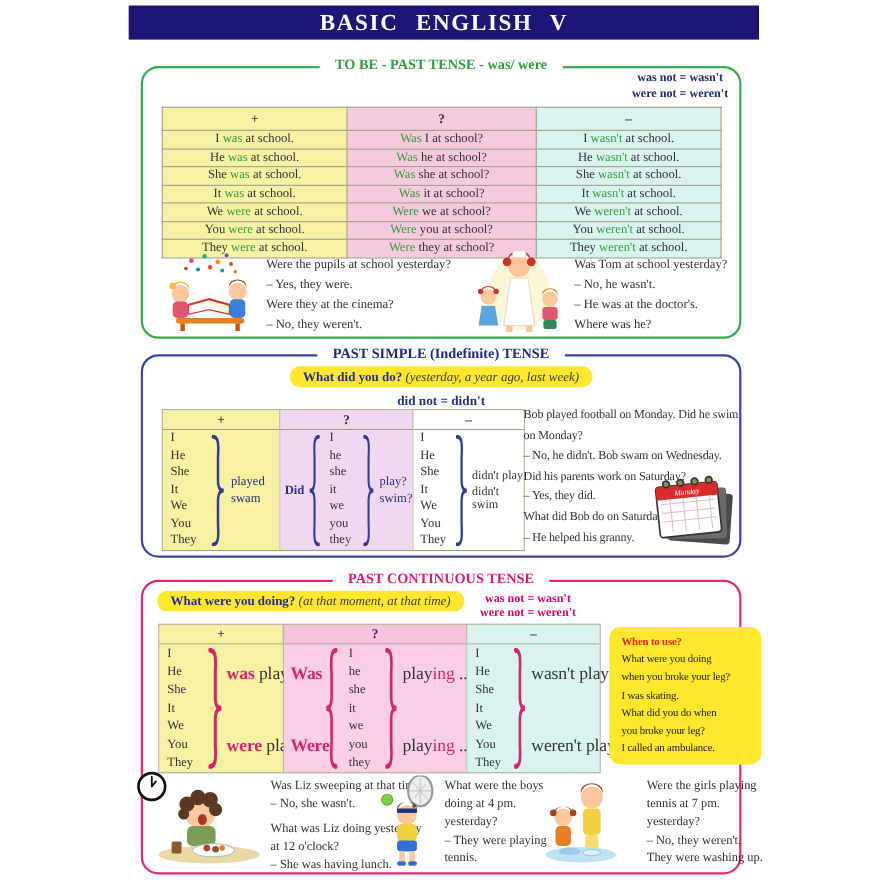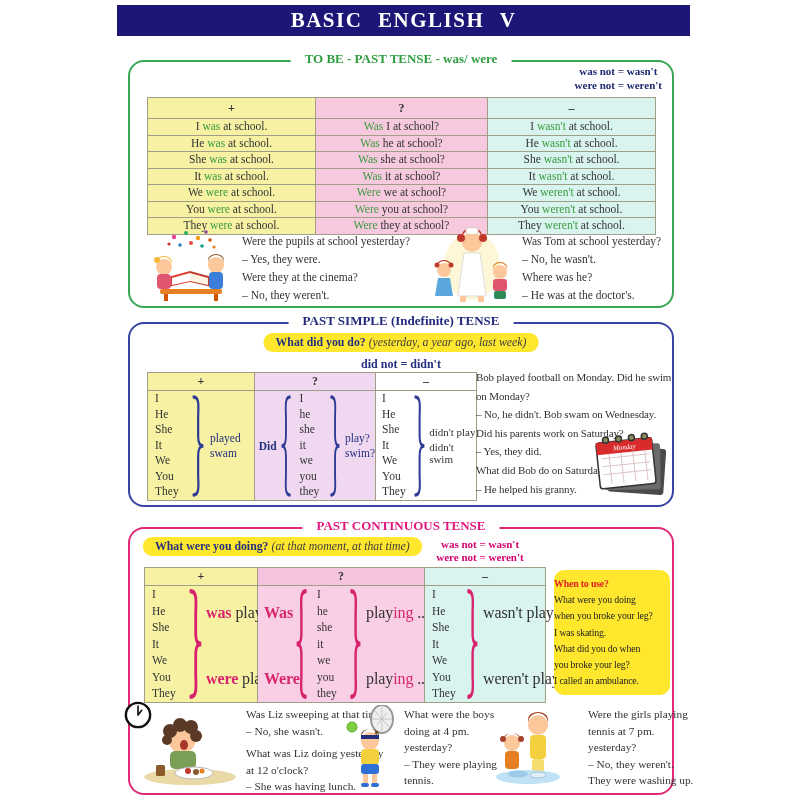--- a/index.html
+++ b/index.html
@@ -65,21 +65,21 @@
   .story{position:absolute;left:346px;top:44px;width:198px;font-size:11px;line-height:18.6px;
          letter-spacing:-0.15px;color:#333;}
   .story .ln{white-space:nowrap;}
   
   .pc-t{left:14px;top:38px;height:134px;}
   .pc-t .fhead{height:17px;line-height:17px;}
   .pc-t .fbody{height:116px;}
   .pc-t .stack div{line-height:16.6px;}
   .k1{width:112px;} .k2{width:166px;} .k3{width:120px;}
   .whenbox{position:absolute;left:424px;top:41px;width:116px;background:#ffe72e;border-radius:10px;
-           padding:6px 0;font-size:9.8px;line-height:16.2px;letter-spacing:-0.15px;color:#222;}
+           padding:6px 11px;font-size:9.8px;line-height:16.2px;letter-spacing:-0.15px;color:#222;}
   .whenbox .wt{color:#e02020;font-weight:bold;}
   .whenbox .ln{white-space:nowrap;}
   .dlg-s{font-size:11.3px;line-height:16.5px;}
   .mt{margin-top:6px;}
 </style>
 </head>
 <body>
 
 <div class="page">
 
@@ -198,22 +198,22 @@
       <path d="M8 52 L20 52 L23 70 L5 70 Z" fill="#5aa7de"></path>
       <circle cx="70" cy="46" r="7" fill="#fcc89b"></circle>
       <path d="M63 44 a7 7 0 0 1 14 0 v-3 a7 5 0 0 0 -14 0 Z" fill="#e67e22"></path>
       <rect x="63" y="53" width="14" height="12" rx="3" fill="#e05570"></rect>
       <rect x="64" y="65" width="12" height="8" rx="2" fill="#2e8b57"></rect>
     </svg>
 
     <div class="dlg" style="left:392px;top:170px;width:146px">
       <div class="ln">Was Tom at school yesterday?</div>
       <div class="ln">– No, he wasn't.</div>
+      <div class="ln">– He was at the doctor's.</div>
       <div class="ln">Where was he?</div>
-      <div class="ln">– He was at the doctor's.</div>
     </div>
   </section>
 
   <section class="panel p-blue">
     <div class="panel-title ttl-blue">PAST SIMPLE (Indefinite) TENSE</div>
 
     <span class="pill pill-center"><b>What did you do?</b> <i>(yesterday, a year ago, last week)</i></span>
     <div class="didnot">did not = didn't</div>
 
     <div class="ftable ps-t">

